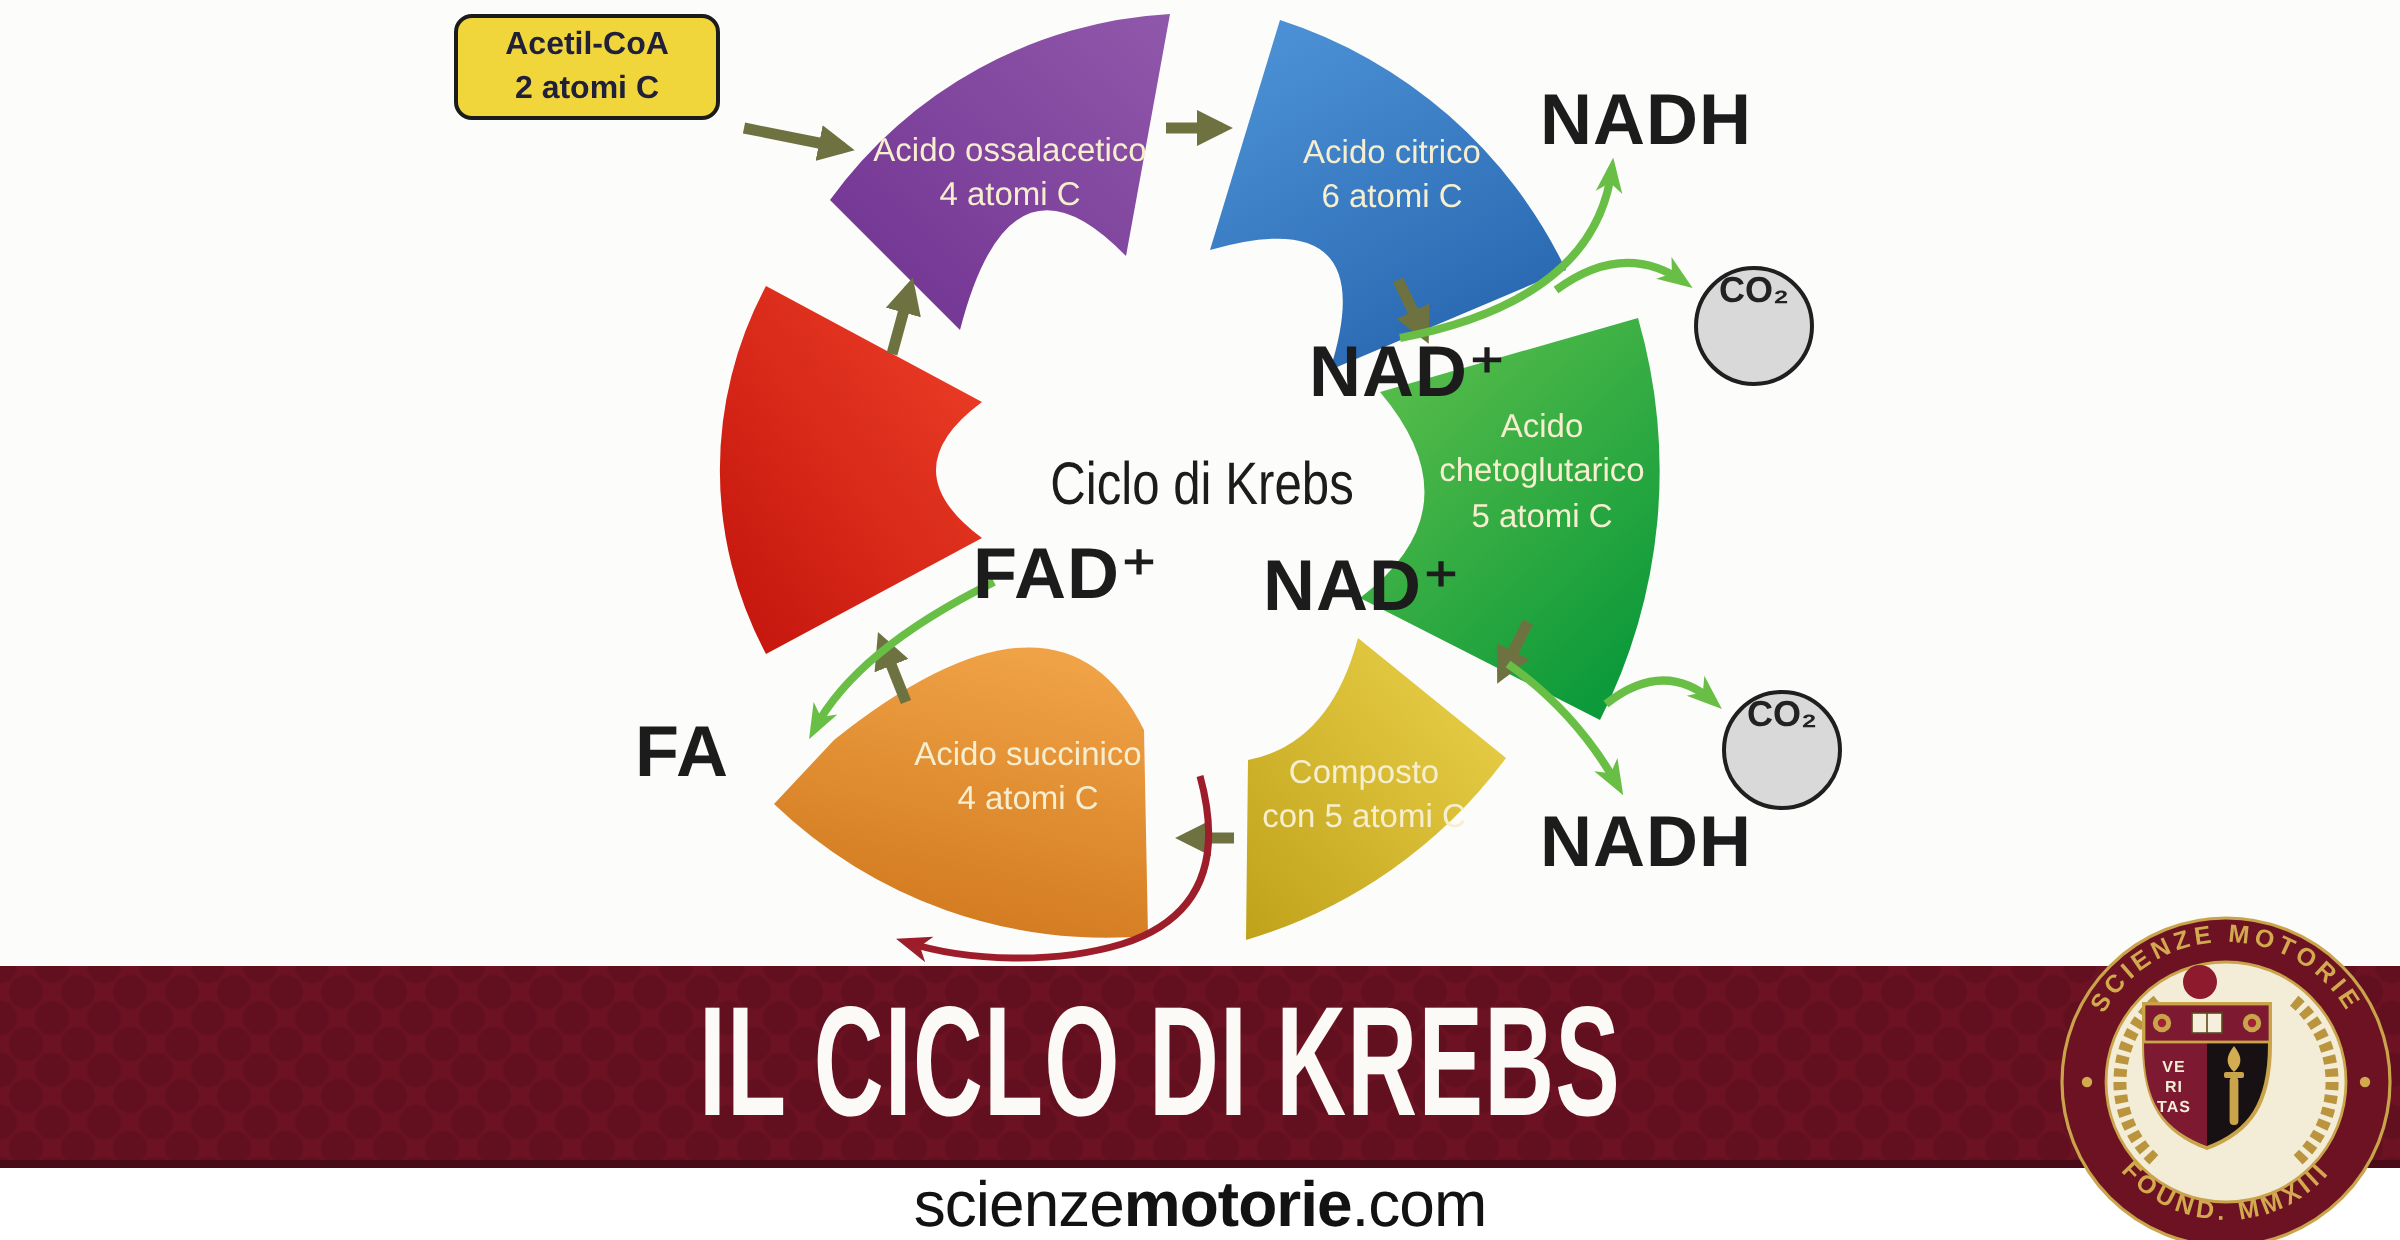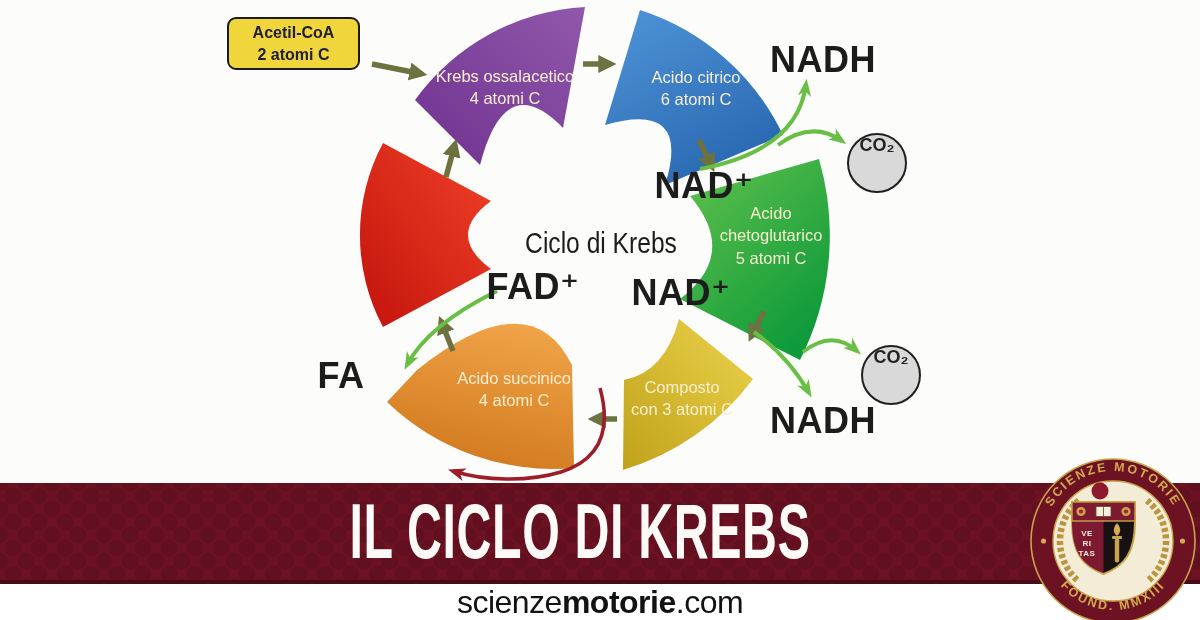--- a/index.html
+++ b/index.html
@@ -23,21 +23,21 @@
     position:absolute;transform:translate(-50%,-50%) scaleX(.82);
     color:#1c1c1c;font-size:30px;white-space:nowrap;
   }
   .co2{
     position:absolute;width:60px;height:60px;border-radius:50%;
     background:#d9d9d9;border:2.5px solid #1f1f1f;box-sizing:border-box;
     display:flex;justify-content:center;
     font-size:18px;font-weight:bold;color:#222;
   }
   .acetyl-box{
-    position:absolute;left:227px;top:17px;width:133px;height:53px;box-sizing:border-box;
+    position:absolute;left:227px;top:7px;width:133px;height:53px;box-sizing:border-box;
     background:#f0d53b;border:2.5px solid #1b1b1b;border-radius:9px;
     display:flex;flex-direction:column;align-items:center;justify-content:center;
     font-size:16px;font-weight:bold;color:#20203a;line-height:1.35;
   }
   .atp-pill{
     position:absolute;left:327px;top:438px;width:103px;height:30px;box-sizing:border-box;
     background:#ee1747;border:2.5px solid #9e0d2e;border-radius:15px;
     display:flex;align-items:center;justify-content:center;
     color:#fff;font-weight:bold;font-size:18px;letter-spacing:2px;
   }
@@ -135,35 +135,35 @@
 
     <path fill="none" stroke-width="3.5" marker-end="url(#mr)" d="M 600,388 C 612,432 599,460 561,472 C 528,482 484,481 453,471" stroke="#9d1d2a"></path>
   </svg>
 
   <div class="acetyl-box">
     <div>Acetil-CoA</div>
     <div>2 atomi C</div>
   </div>
 
   <div class="wtxt" style="left:505px;top:87px;">
-    <div>Krebs ossalacetico</div>
+    <div>Acido ossalacetico</div>
     <div>4 atomi C</div>
   </div>
   <div class="wtxt" style="left:696px;top:88px;">
     <div>Acido citrico</div>
     <div>6 atomi C</div>
   </div>
   <div class="wtxt" style="left:771px;top:236px;">
     <div>Acido</div>
     <div>chetoglutarico</div>
     <div>5 atomi C</div>
   </div>
   <div class="wtxt" style="left:682px;top:398px;">
     <div>Composto</div>
-    <div>con 3 atomi C</div>
+    <div>con 5 atomi C</div>
   </div>
   <div class="wtxt" style="left:514px;top:389px;">
     <div>Acido succinico</div>
     <div>4 atomi C</div>
   </div>
 
   <div class="center-lbl" style="left:601px;top:243px;">Ciclo di Krebs</div>
 
   <div class="mol" style="left:823px;top:60px;">NADH</div>
   <div class="mol" style="left:704px;top:186px;">NAD⁺</div>

